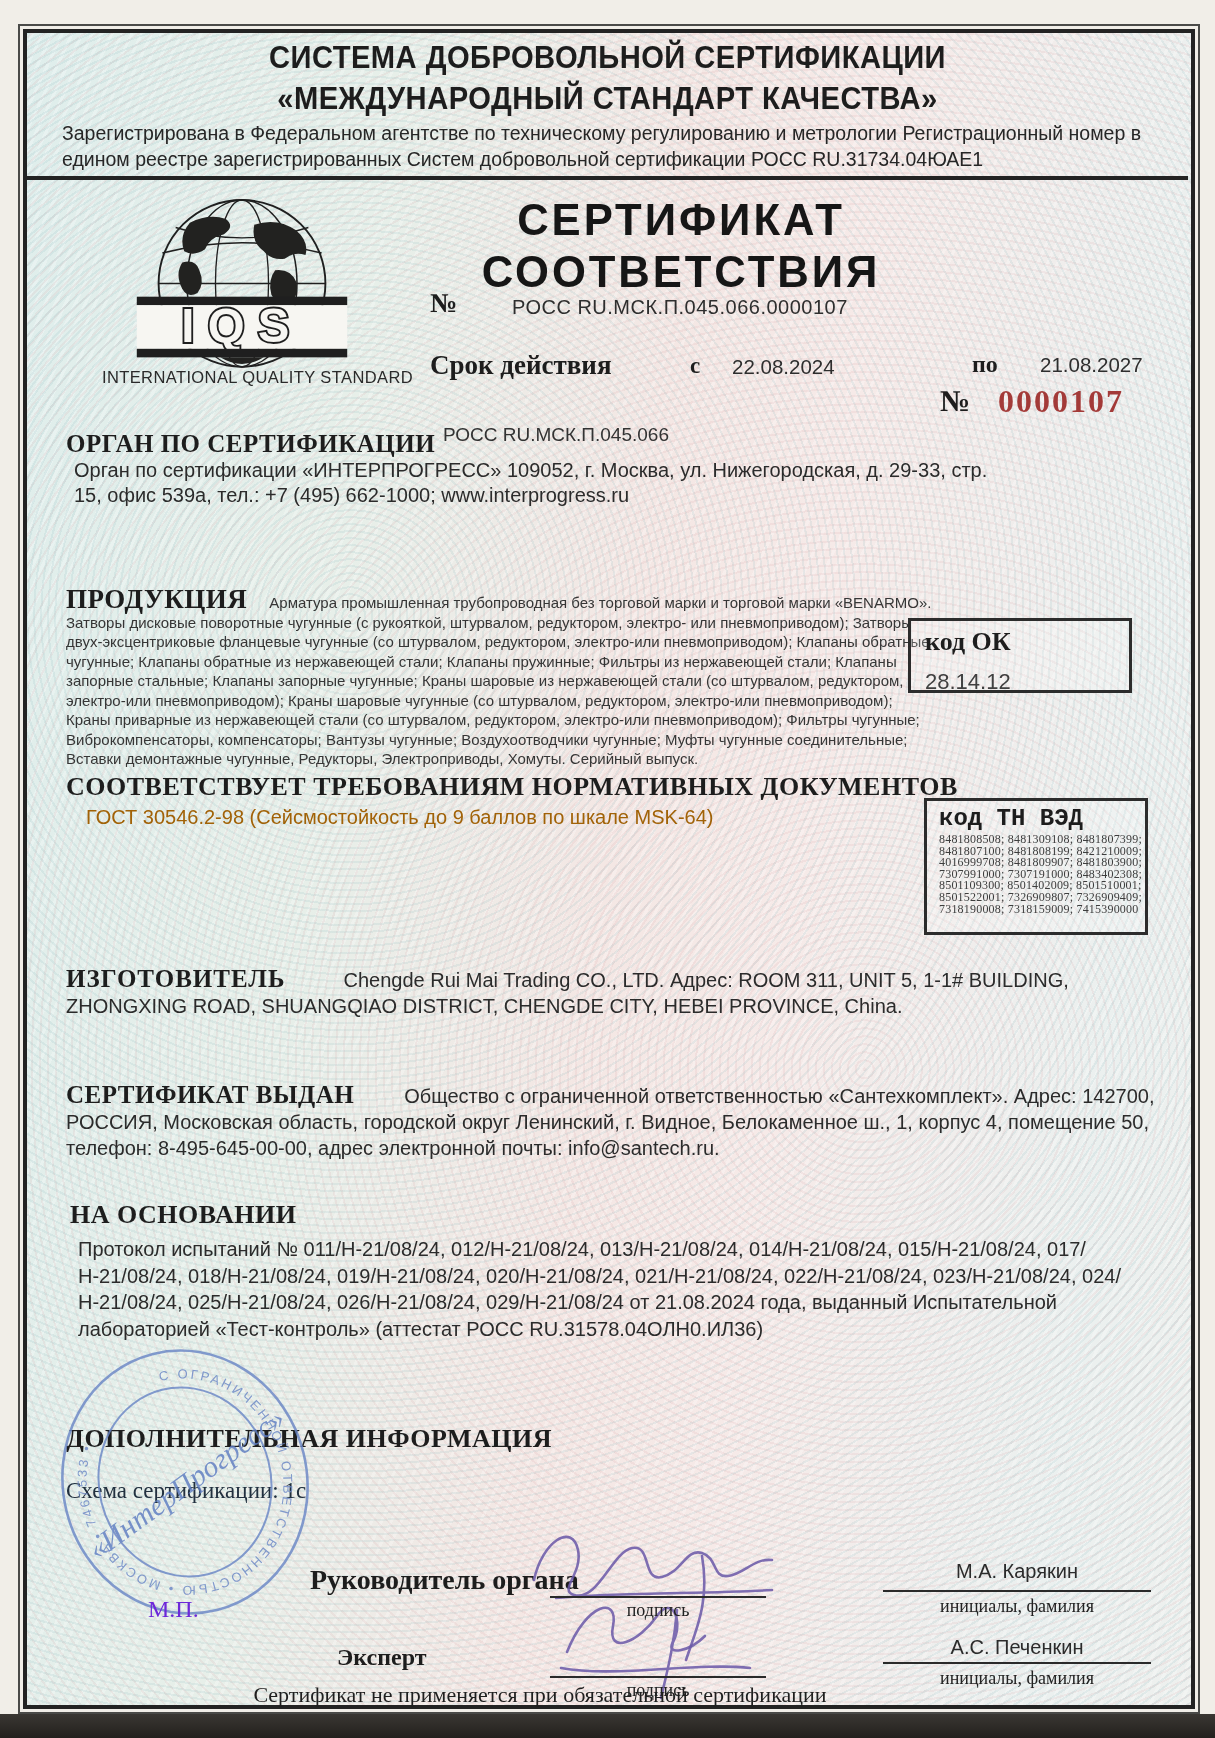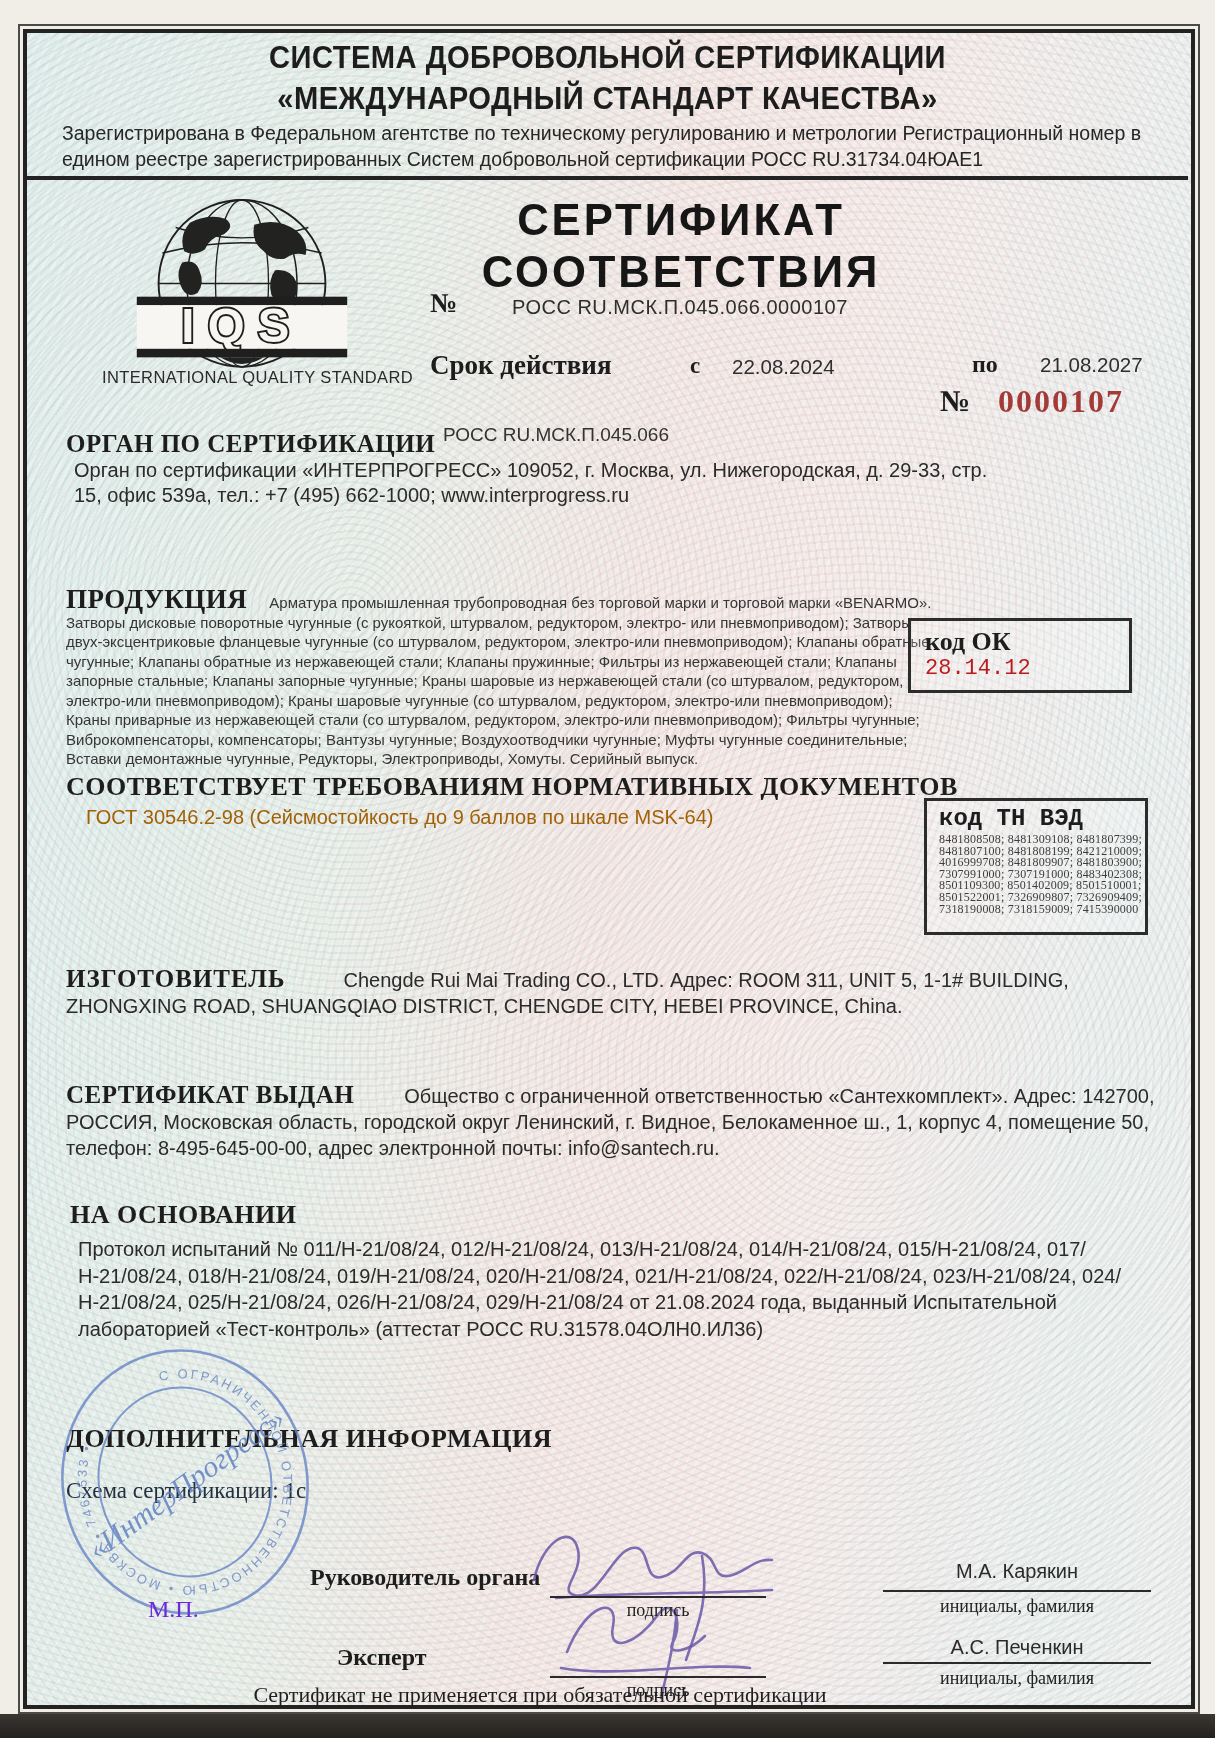--- a/index.html
+++ b/index.html
@@ -37,37 +37,37 @@
   .logo-wrap{left:133px;top:193px;width:218px;height:196px;}
   .logo-caption{left:50px;top:368px;width:415px;text-align:center;font-size:16.5px;letter-spacing:.4px;color:#2a2a2a;}
   .org-head{left:66px;top:430px;font-size:25px;letter-spacing:.5px;}
   .org-code{left:443px;top:424px;font-size:19px;color:#333;}
   .org-text{left:74px;top:458px;width:935px;font-size:20px;line-height:25px;color:#2b2b2b;}
   .product-wrap{left:66px;top:590px;width:866px;font-size:15px;line-height:19.5px;color:#363636;}
   .product-head{font-size:27px;line-height:19.5px;margin-right:22px;letter-spacing:.5px;}
   .code-box{border:3px solid #2c2c2c;background:rgba(255,255,255,0.18);}
   .ok-box{left:908px;top:618px;width:204px;height:62px;padding:7px 0 0 14px;}
   .ok-label{font-size:26px;line-height:28px;}
-  .ok-value{font-size:22px;color:#b91c1c;margin-top:0;font-family:Liberation Mono, monospace;}
+  .ok-value{font-size:22px;color:#404040;margin-top:13px;}
   .comply-head{left:66px;top:772px;font-size:26px;letter-spacing:.5px;}
   .comply-text{left:86px;top:806px;width:750px;font-size:20px;color:#a16207;}
   .tnved-box{left:924px;top:798px;width:206px;min-height:118px;padding:5px 0 8px 12px;}
   .tnved-label{font-size:24px;line-height:26px;font-family:Liberation Mono, monospace;}
   .tnved-lines{font-size:12px;line-height:11.6px;letter-spacing:.2px;color:#3d3d3d;white-space:pre-line;margin-top:2px;font-family:Liberation Serif, serif;}
   .manu-wrap{left:66px;top:966px;width:1094px;font-size:20px;line-height:26px;color:#2b2b2b;}
   .manu-head{font-size:25px;line-height:26px;margin-right:58px;letter-spacing:1px;}
   .issued-wrap{left:66px;top:1082px;width:1100px;font-size:20px;line-height:26px;color:#2b2b2b;}
   .issued-head{font-size:25px;line-height:26px;margin-right:50px;letter-spacing:.5px;}
   .basis-head{left:70px;top:1200px;font-size:26px;letter-spacing:.5px;text-align:center;}
   .basis-text{left:78px;top:1236px;width:1082px;font-size:20px;line-height:26.5px;color:#2b2b2b;}
   .addl-head{left:66px;top:1424px;font-size:26px;letter-spacing:.5px;}
   .addl-scheme{left:66px;top:1478px;font-size:23px;font-family:"Liberation Serif",serif;color:#22303f;}
   .stamp-wrap{left:45px;top:1332px;width:280px;height:300px;opacity:.82;}
   .mp-label{left:148px;top:1596px;font-size:24px;font-family:"Liberation Serif",serif;color:#6d28d9;}
-  .row-head-label{left:310px;top:1564px;font-size:24px;}
+  .row-head-label{left:310px;top:1564px;font-size:28px;}
   .row-expert-label{left:337px;top:1644px;font-size:24px;}
   .sigline{height:2px;background:#2a2a2a;}
   .sigline1{left:550px;top:1596px;width:216px;}
   .sigline2{left:550px;top:1676px;width:216px;}
   .nameline1{left:883px;top:1590px;width:268px;}
   .nameline2{left:883px;top:1662px;width:268px;}
   .caption{font-family:"Liberation Serif",serif;font-size:18px;color:#222;}
   .cap-sig1{left:550px;top:1600px;width:216px;text-align:center;}
   .cap-sig2{left:550px;top:1680px;width:216px;text-align:center;}
   .cap-name1{left:883px;top:1596px;width:268px;text-align:center;}

